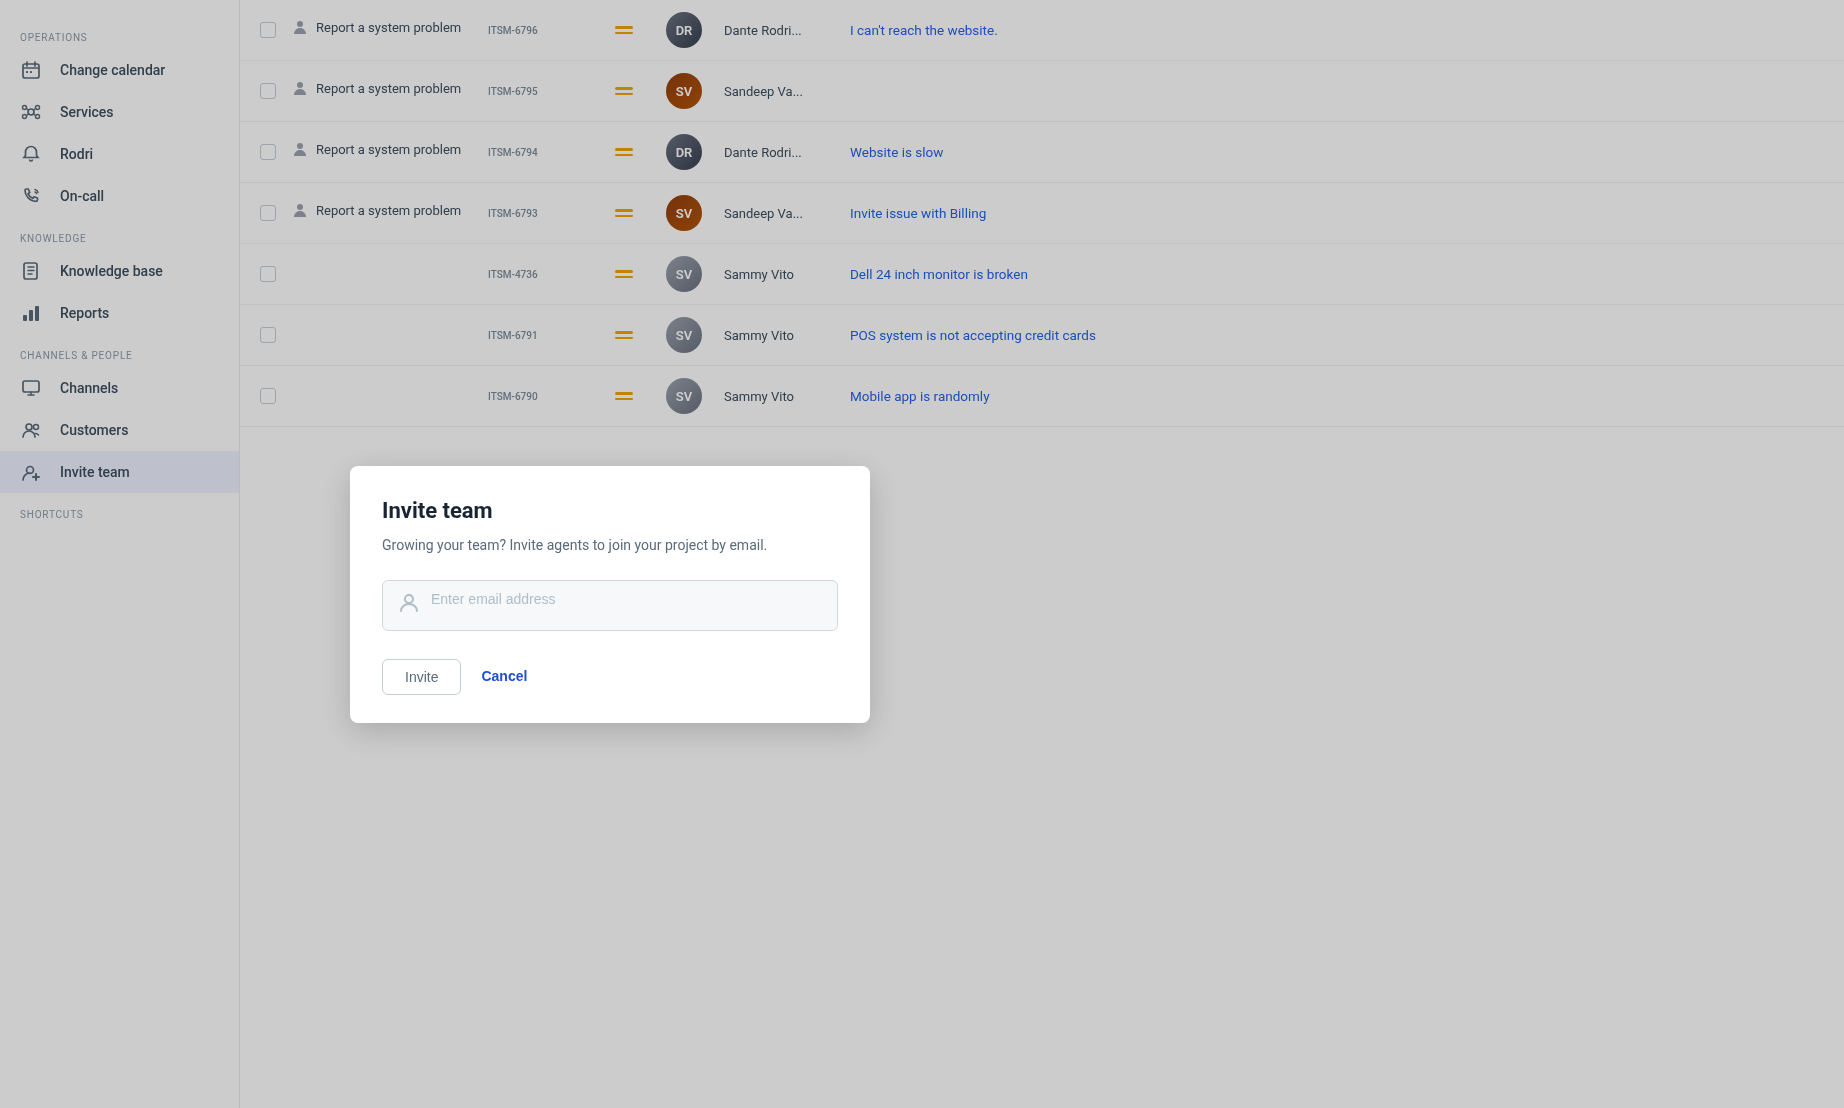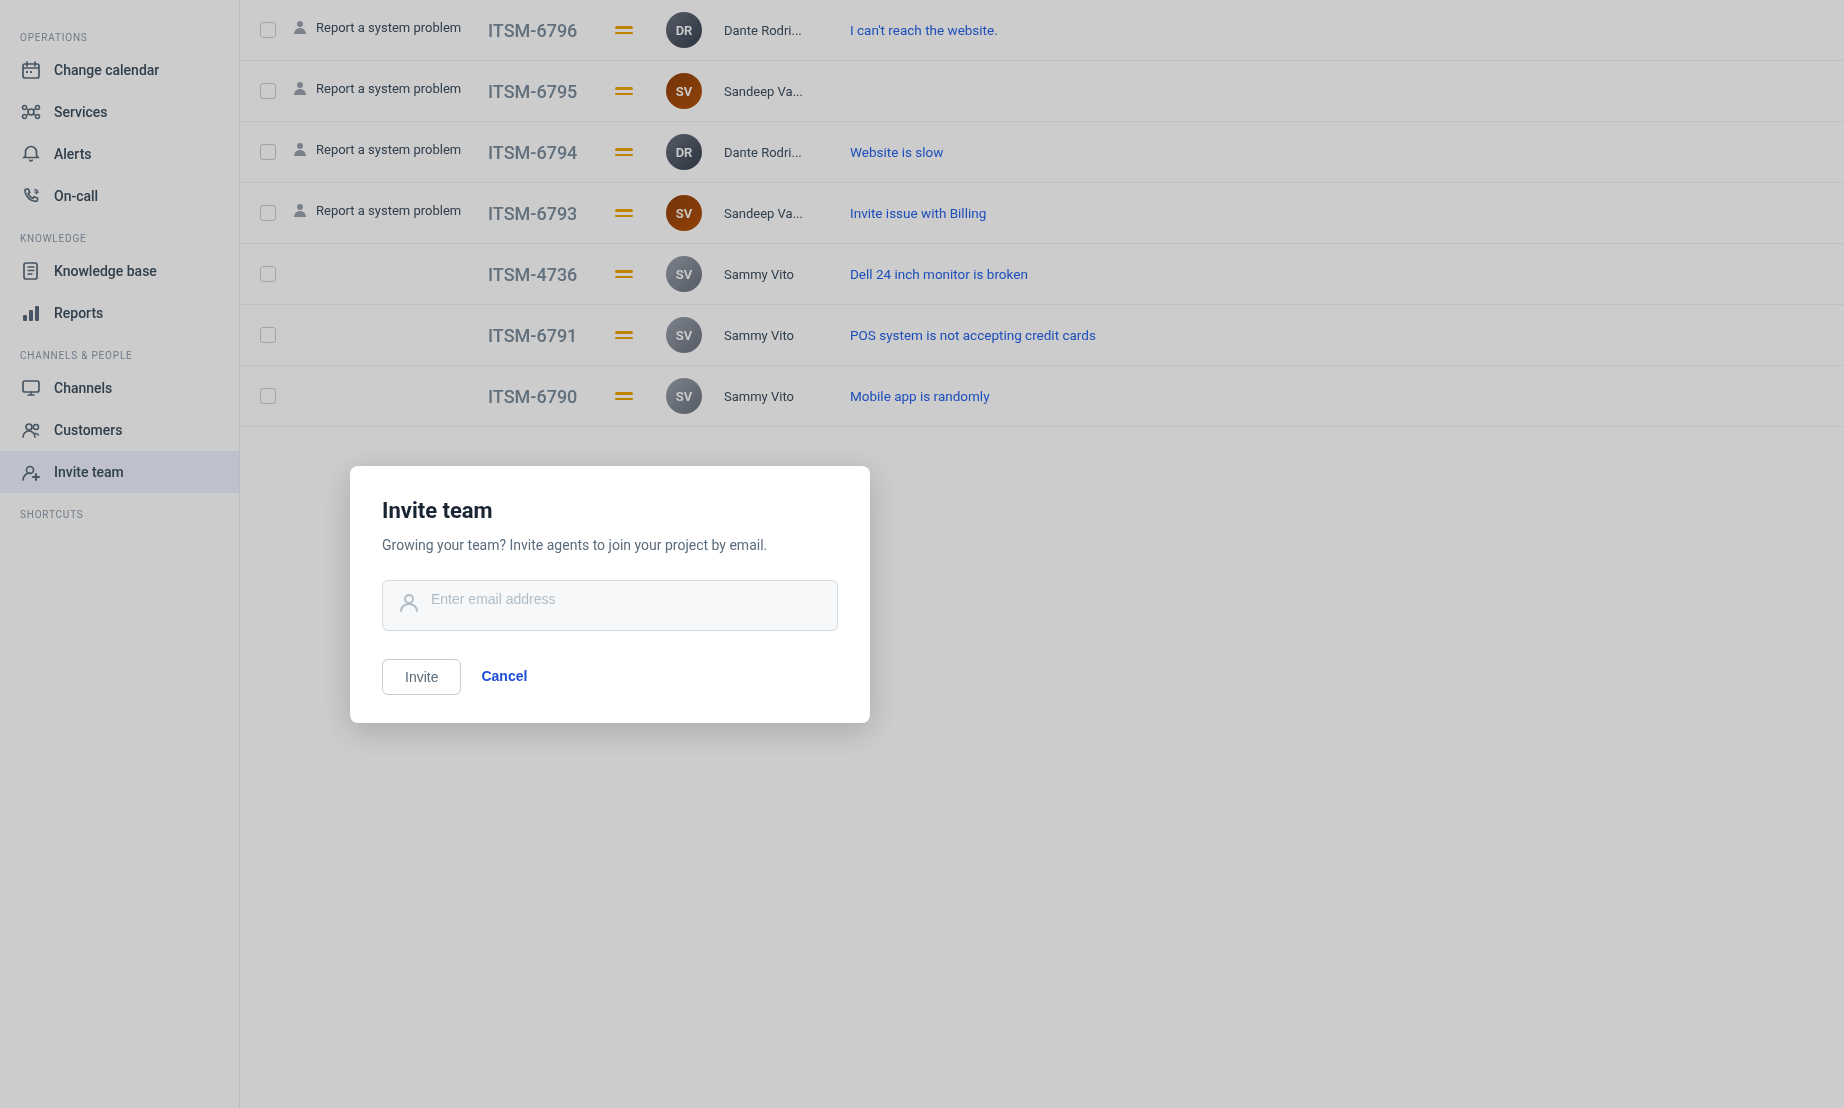--- a/index.html
+++ b/index.html
@@ -21,21 +21,21 @@
       font-weight: 400;
       color: #8c9bab;
       letter-spacing: 0.08em;
       text-transform: uppercase;
       padding: 12px 20px 6px;
       margin-top: 4px;
     }
     .sidebar-item {
       display: flex;
       align-items: center;
-      gap: 12px;
+      gap: 18px;
       padding: 10px 20px;
       cursor: pointer;
       border-radius: 0;
       color: #3d4f60;
       font-size: 14px;
       font-weight: 500;
       transition: background 0.15s;
     }
     .sidebar-item.active { background: #eef2ff; color: #3d4f60; }
     .sidebar-item .icon {
@@ -90,21 +90,21 @@
       margin-top: 1px;
       flex-shrink: 0;
     }
     .ticket-type-text {
       font-size: 13px;
       color: #3d4f60;
       line-height: 1.4;
     }
     .ticket-id {
       flex: 0 0 100px;
-      font-size: 18px;
+      font-size: 10px;
       color: #7a8c9c;
       font-weight: 500;
     }
     .ticket-priority {
       flex: 0 0 40px;
       display: flex;
       align-items: center;
       justify-content: center;
     }
     .priority-icon {
@@ -267,21 +267,21 @@
       </span>
       <span>Services</span>
     </div>
     <div class="sidebar-item">
       <span class="icon">
         <svg width="20" height="20" viewBox="0 0 20 20" fill="none">
           <path d="M10 2.5a5.5 5.5 0 0 0-5.5 5.5v3.5l-1.5 2h14l-1.5-2V8A5.5 5.5 0 0 0 10 2.5z" stroke="#5a6b7b" stroke-width="1.7"></path>
           <path d="M8.5 15.5a1.5 1.5 0 0 0 3 0" stroke="#5a6b7b" stroke-width="1.5"></path>
         </svg>
       </span>
-      <span>Alerts</span>
+      <span>Rodri</span>
     </div>
     <div class="sidebar-item">
       <span class="icon">
         <svg width="20" height="20" viewBox="0 0 20 20" fill="none">
           <path d="M4 4.5C4 3.7 4.7 3 5.5 3h1.8l1.5 3.5-1.8 1.2c.9 2 2.8 3.9 4.8 4.8l1.2-1.8L16.5 12v1.8c0 .8-.7 1.5-1.5 1.5C7.6 15.3 4 8.2 4 4.5z" stroke="#5a6b7b" stroke-width="1.7" stroke-linejoin="round"></path>
           <path d="M14 3.5c1.5.3 2.7 1.5 3 3M14 6c.7.2 1.3.8 1.5 1.5" stroke="#5a6b7b" stroke-width="1.5" stroke-linecap="round"></path>
         </svg>
       </span>
       <span>On-call</span>
     </div>

